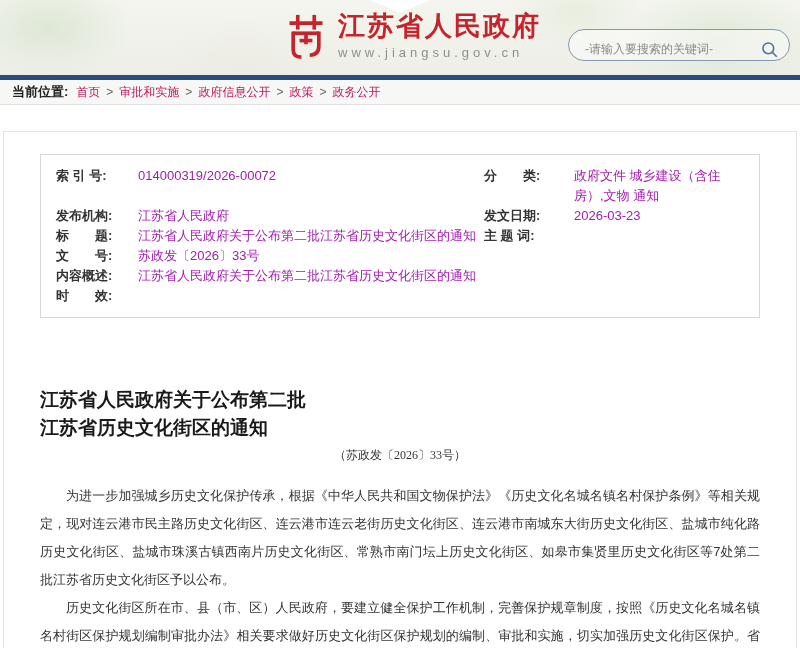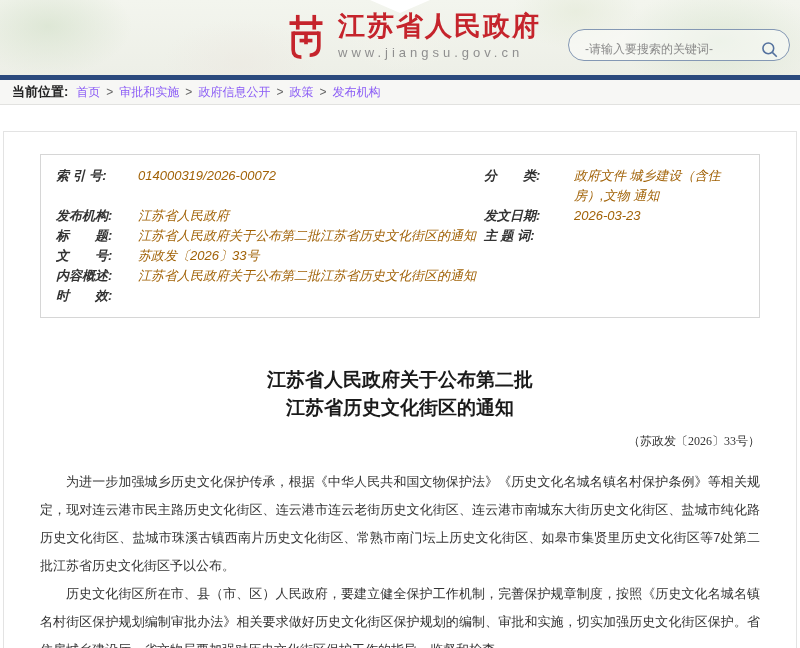--- a/index.html
+++ b/index.html
@@ -63,58 +63,57 @@
   .navy-bar { height: 5px; background: #2b4a7d; }
 
   
   .breadcrumb {
     height: 24px; background: #f7f7f5;
     border-bottom: 1px solid #e2e2e0;
     display: flex; align-items: center;
     padding: 0 0 0 12px; font-size: 12px; color: #444;
   }
   .crumb-label { font-weight: bold; color: #222; font-size: 13px; margin-right: 8px; }
-  .breadcrumb a { color: #8b5cf6; text-decoration: none; cursor: pointer; }
+  .breadcrumb a { color: #be185d; text-decoration: none; cursor: pointer; }
   .crumb-sep { margin: 0 6px; color: #666; }
 
   
   .content-frame {
     margin: 26px 3px 0 3px;
     border: 1px solid #e3e3e3;
     background: #fff;
     padding: 22px 36px 40px 36px;
     box-sizing: border-box;
     min-height: 620px;
   }
 
   
   .meta-box {
     border: 1px solid #d6d6d6;
     padding: 11px 15px;
     display: grid;
     grid-template-columns: 78px minmax(0,1fr) 86px 170px;
     column-gap: 4px;
-    font-size: 13px; line-height: 20px; font-style: italic;
+    font-size: 13px; line-height: 20px;
   }
   .meta-label { font-weight: bold; color: #333; white-space: pre; }
-  .meta-value { color: #a16207; }
+  .meta-value { color: #a21caf; }
 
   
   .doc-title {
-    margin: 48px 0 0 0;
-    text-align: center;
+    margin: 68px 0 0 0;
     font-family: "Liberation Serif", "DejaVu Serif", serif;
     font-size: 19px; font-weight: bold; color: #1a1a1a;
     line-height: 1.45;
   }
   .doc-number {
-    text-align: right;
+    text-align: center;
     font-family: "Liberation Serif", "DejaVu Serif", serif;
     font-size: 12px; color: #333;
-    margin-top: 12px;
+    margin-top: 6px;
   }
   .doc-body { margin-top: 18px; font-size: 13px; line-height: 28px; color: #333; }
   .doc-body p { margin: 0; text-align: justify; }
   .para { text-indent: 2em; }
 </style>
 </head>
 <body>
 
 <div class="page">
 
@@ -156,21 +155,21 @@
   <nav class="breadcrumb">
     <span class="crumb-label">当前位置:</span>
     <a>首页</a>
     <span class="crumb-sep">&gt;</span>
     <a>审批和实施</a>
     <span class="crumb-sep">&gt;</span>
     <a>政府信息公开</a>
     <span class="crumb-sep">&gt;</span>
     <a>政策</a>
     <span class="crumb-sep">&gt;</span>
-    <a>发布机构</a>
+    <a>政务公开</a>
   </nav>
 
   <main class="content-frame">
 
     <section class="meta-box">
       <span class="meta-label">索 引 号:</span>
       <span class="meta-value">014000319/2026-00072</span>
       <span class="meta-label">分　　类:</span>
       <span class="meta-value">政府文件 城乡建设（含住房）,文物 通知</span>
 

